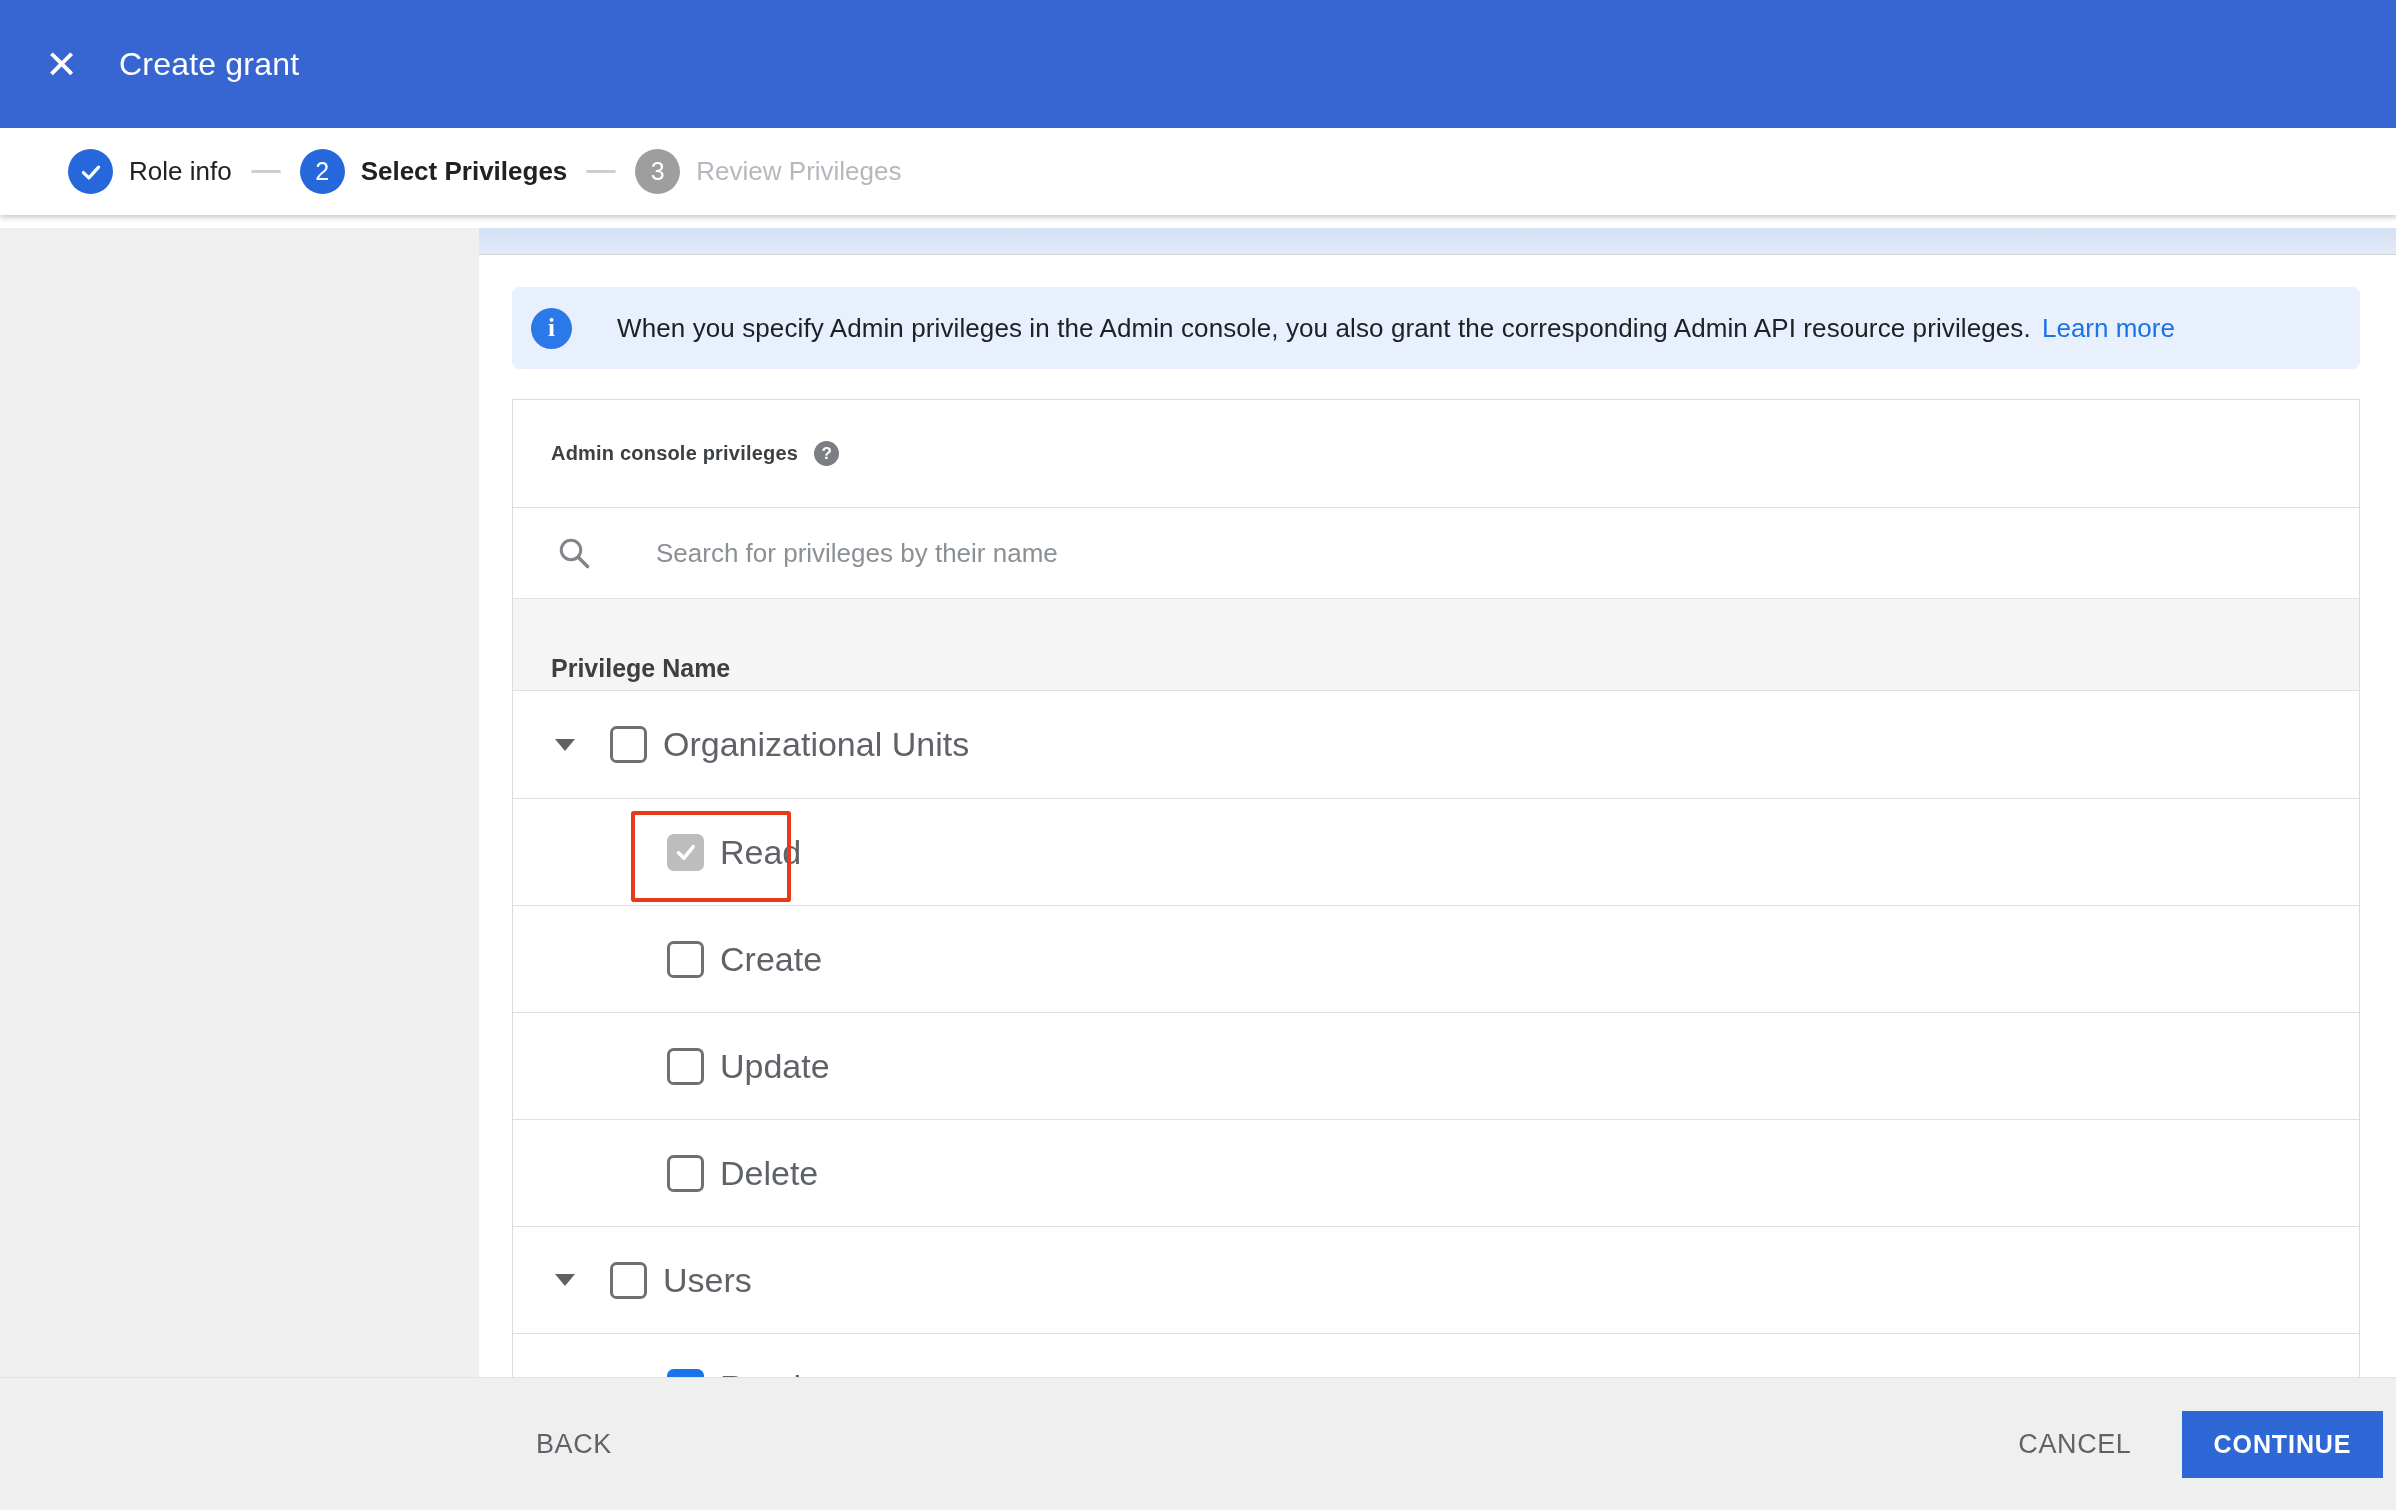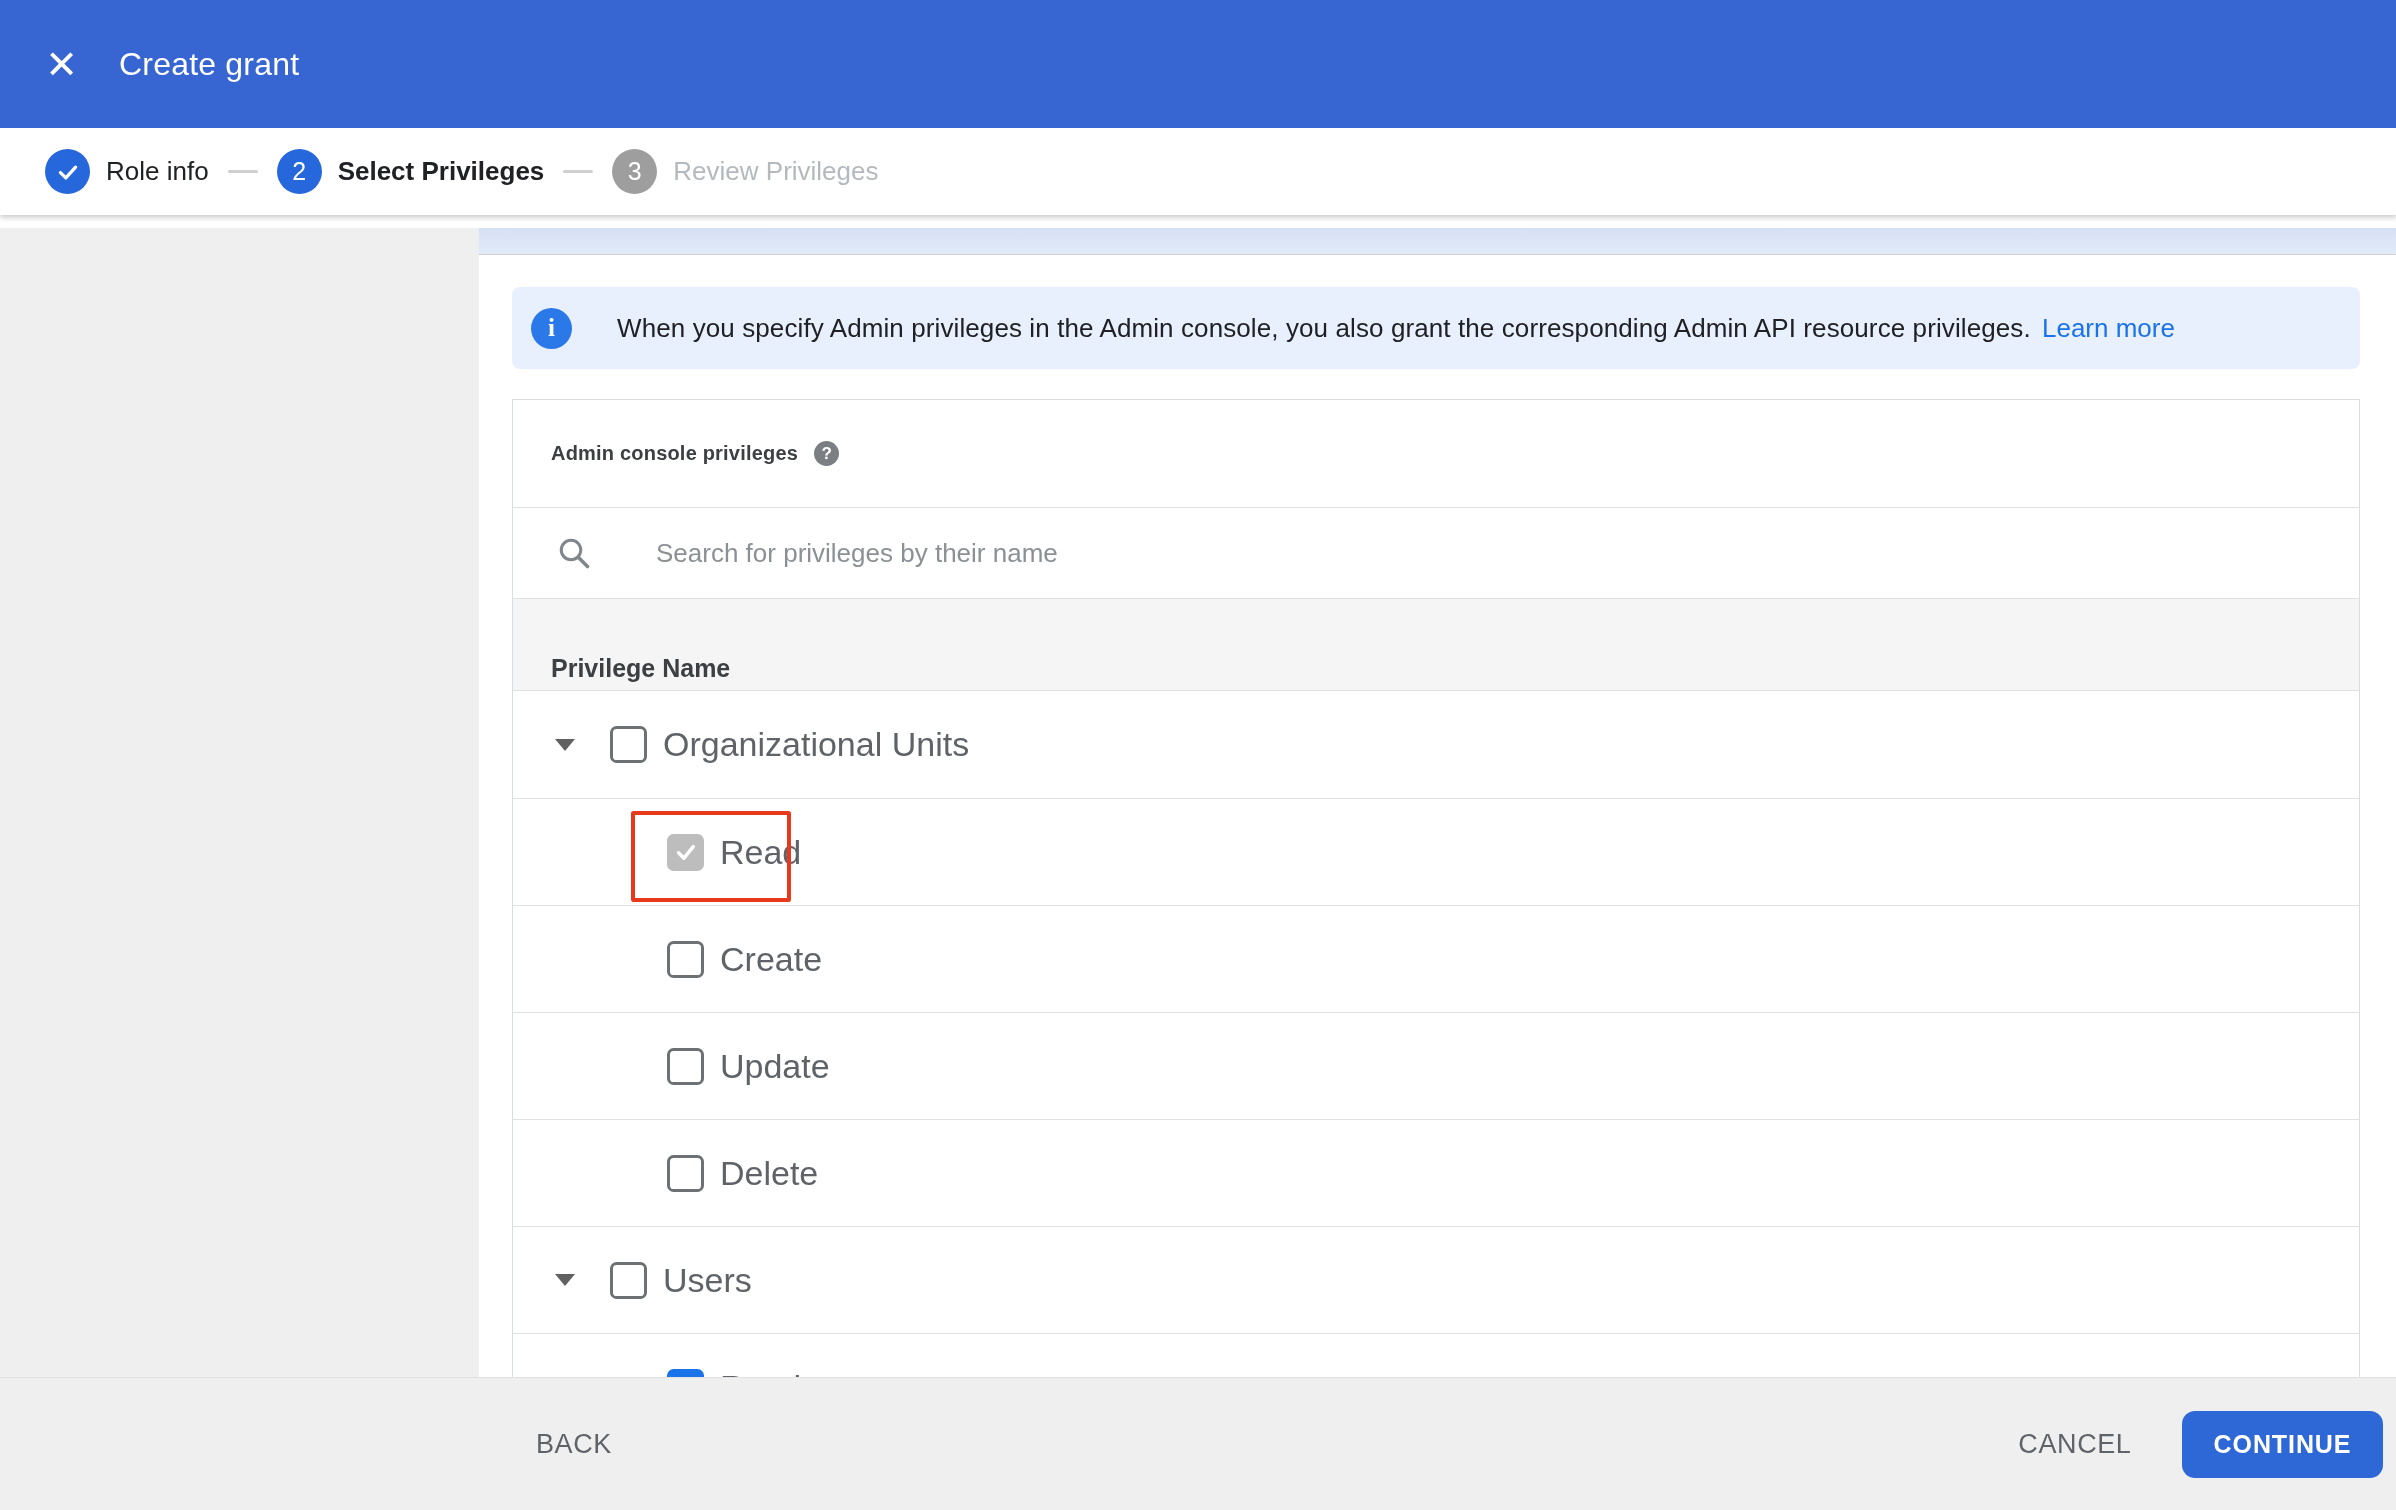--- a/index.html
+++ b/index.html
@@ -10,21 +10,21 @@
   
   .appbar { position:absolute; left:0; top:0; width:2397px; height:128px;
             background:#3766d3; display:flex; align-items:center; z-index:30; }
   .close-btn { width:67px; height:67px; margin-left:28px; display:flex; align-items:center;
                justify-content:center; cursor:pointer; }
   .close-x { color:#ffffff; font-size:39px; font-weight:400; line-height:1; }
   .app-title { color:#ffffff; font-size:32px; font-weight:400; margin-left:24px; letter-spacing:0.2px; }
 
   
   .stepbar { position:absolute; left:0; top:128px; width:2397px; height:87px; background:#ffffff;
-             display:flex; align-items:center; padding-left:45px; z-index:25;
+             display:flex; align-items:center; padding-left:68px; z-index:25;
              box-shadow:0 2.8px 5.6px rgba(0,0,0,0.22); }
   .step { display:flex; align-items:center; }
   .step-circle { width:45px; height:45px; border-radius:50%; display:flex; align-items:center;
                  justify-content:center; color:#ffffff; font-size:25px; flex:none; }
   .step-circle.blue { background:#2767dc; }
   .step-circle.gray { background:#9e9e9e; }
   .step-circle svg { width:26px; height:26px; }
   .step-label { margin-left:16px; font-size:26px; color:#202124; white-space:nowrap; }
   .step-label.bold { font-weight:700; }
   .step-label.inactive { color:#b4b9be; }
@@ -85,21 +85,21 @@
 
   
   .footer { position:absolute; left:0; top:1377px; width:2397px; height:133px; background:#efefef;
             border-top:0.9px solid #e2e2e2; z-index:20; }
   .back-btn { position:absolute; left:521px; top:0; height:133px; display:flex; align-items:center;
               padding:0 15px; font-size:27px; font-weight:500; color:#5f6368; letter-spacing:0.6px; cursor:pointer; }
   .footer-right { position:absolute; right:14px; top:0; height:133px; display:flex; align-items:center; }
   .cancel-btn { font-size:27px; font-weight:500; color:#5f6368; letter-spacing:0.6px;
                 padding:17px 22.5px; cursor:pointer; }
   .continue-btn { margin-left:28px; width:201px; height:67px; background:#2e68d7; border:none;
-                  border-radius:13px; color:#ffffff; font-size:25px; font-weight:700; letter-spacing:0.9px;
+                  border-radius:0; color:#ffffff; font-size:25px; font-weight:700; letter-spacing:0.9px;
                   cursor:pointer; font-family:"Liberation Sans","DejaVu Sans",sans-serif;
                   display:flex; align-items:center; justify-content:center; }
 </style>
 </head>
 <body>
 
 <div id="page">
 
   <div class="appbar">
     <div class="close-btn">

